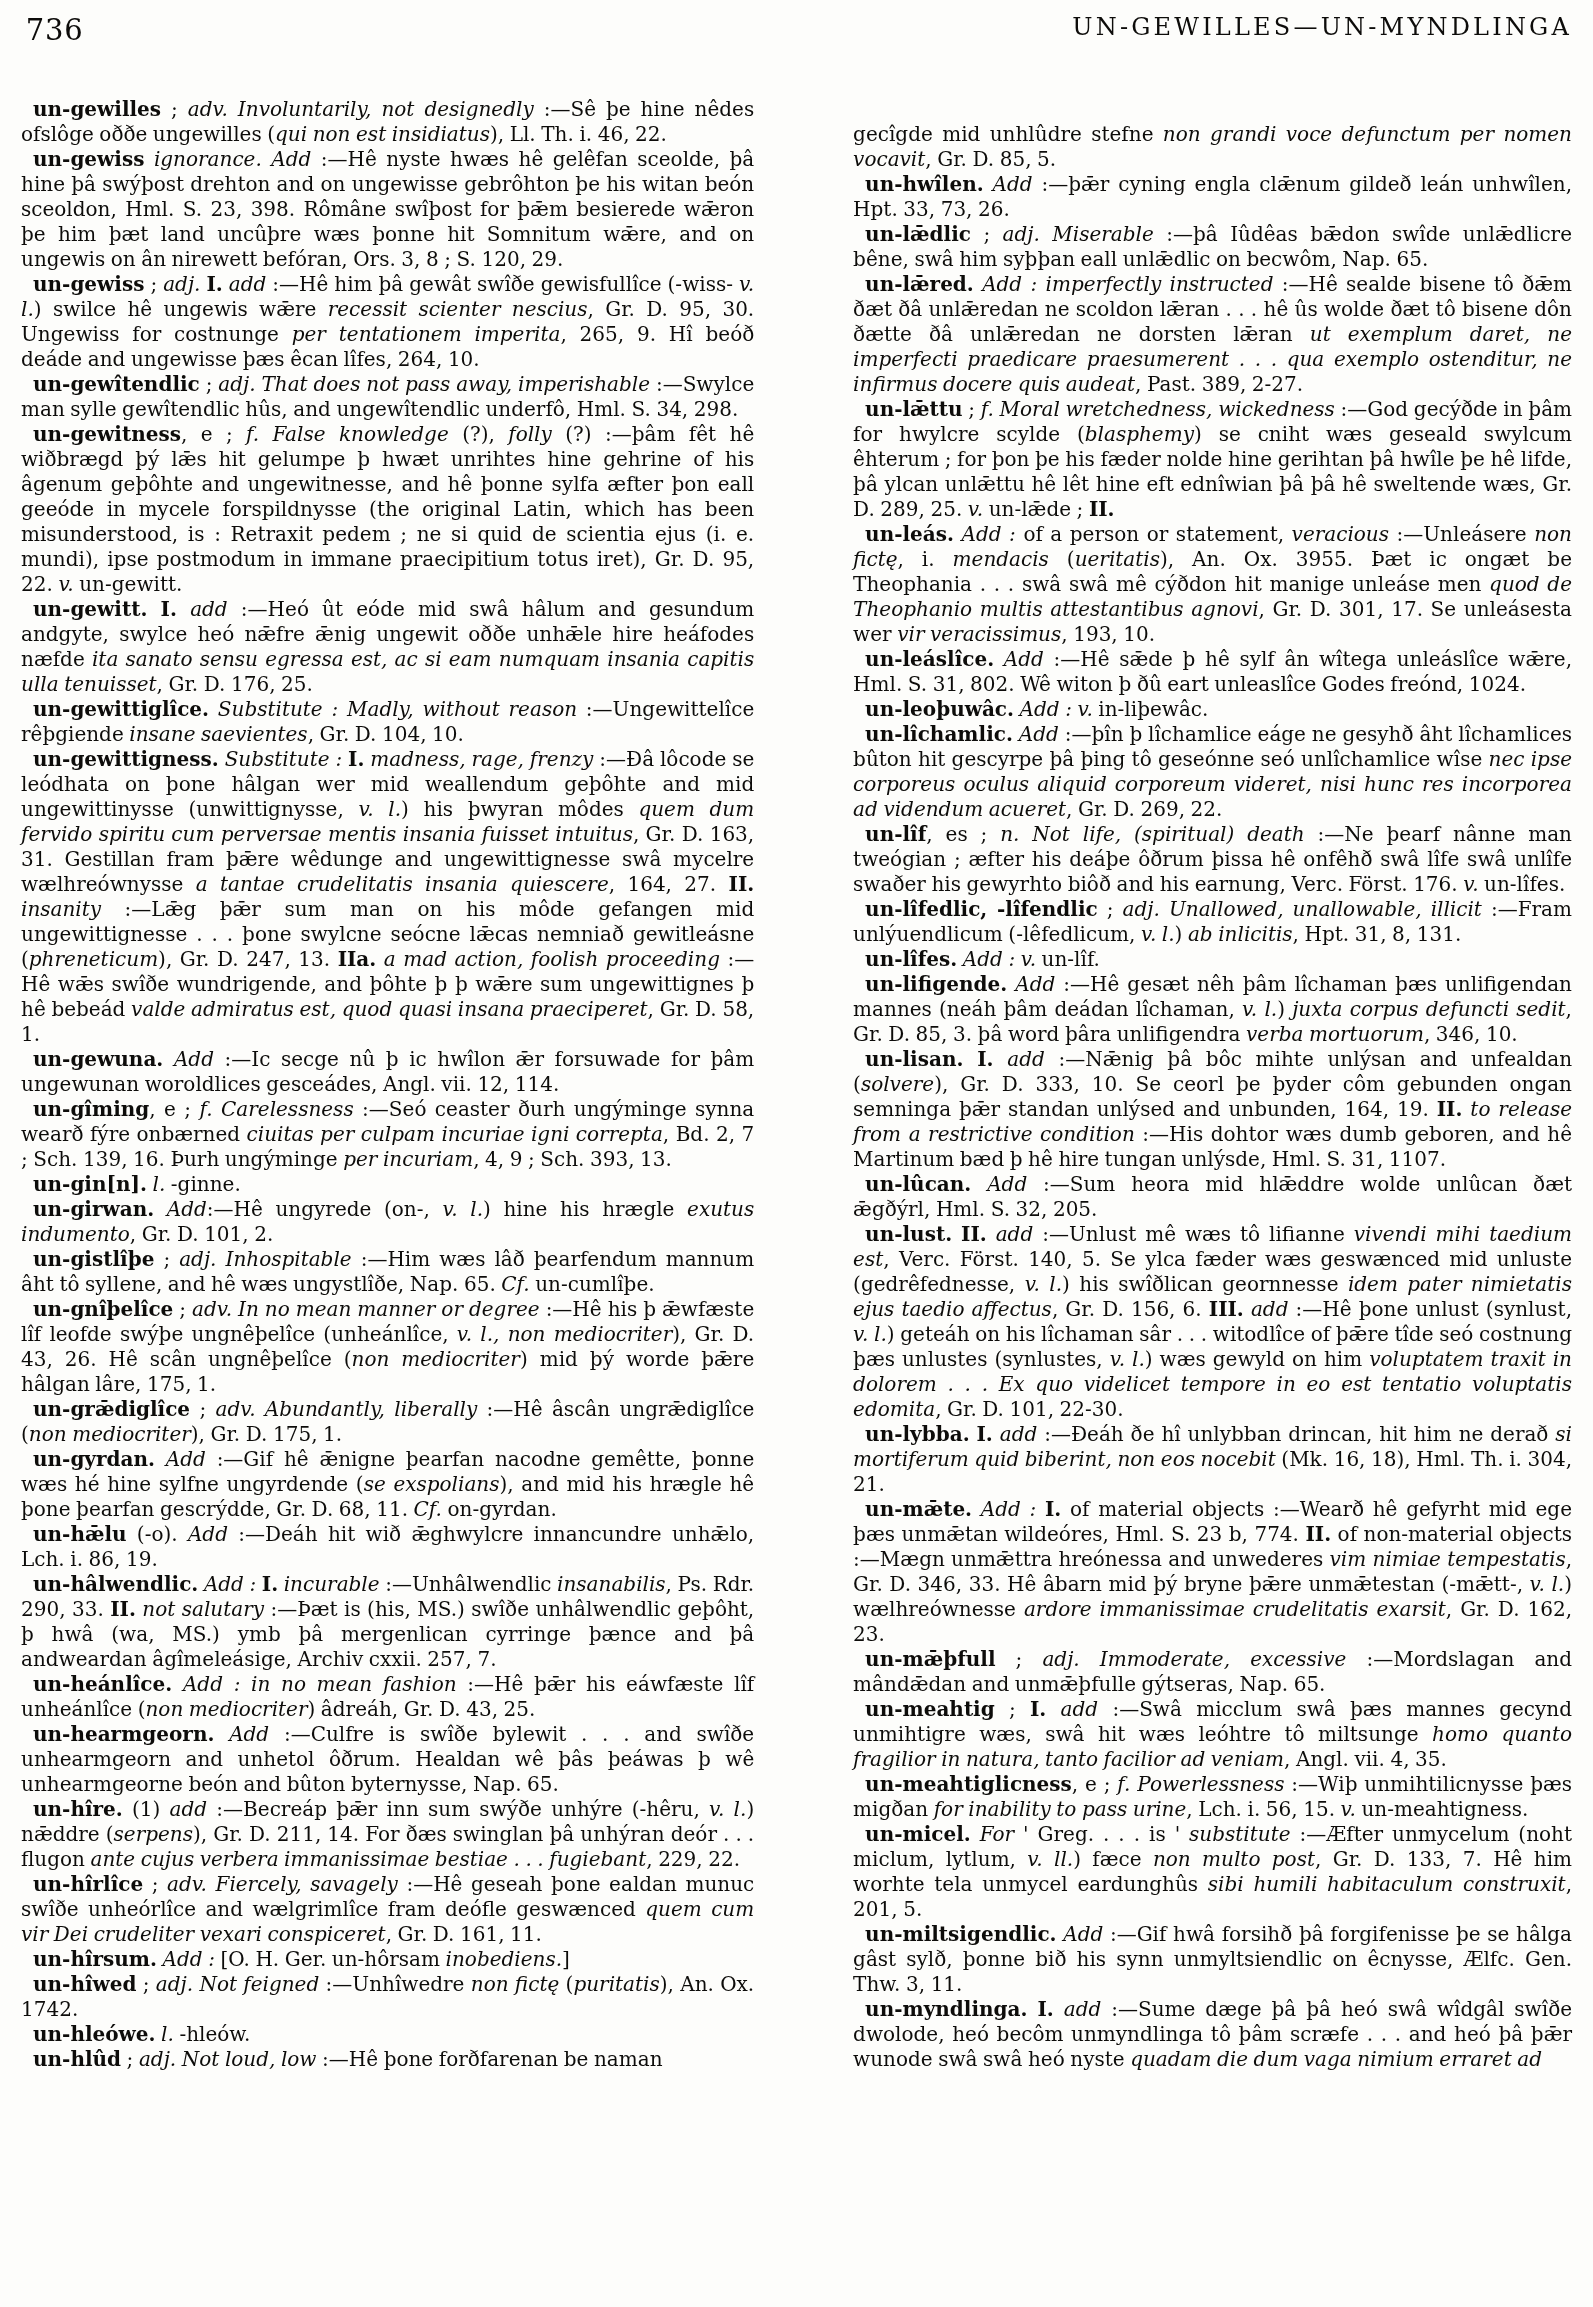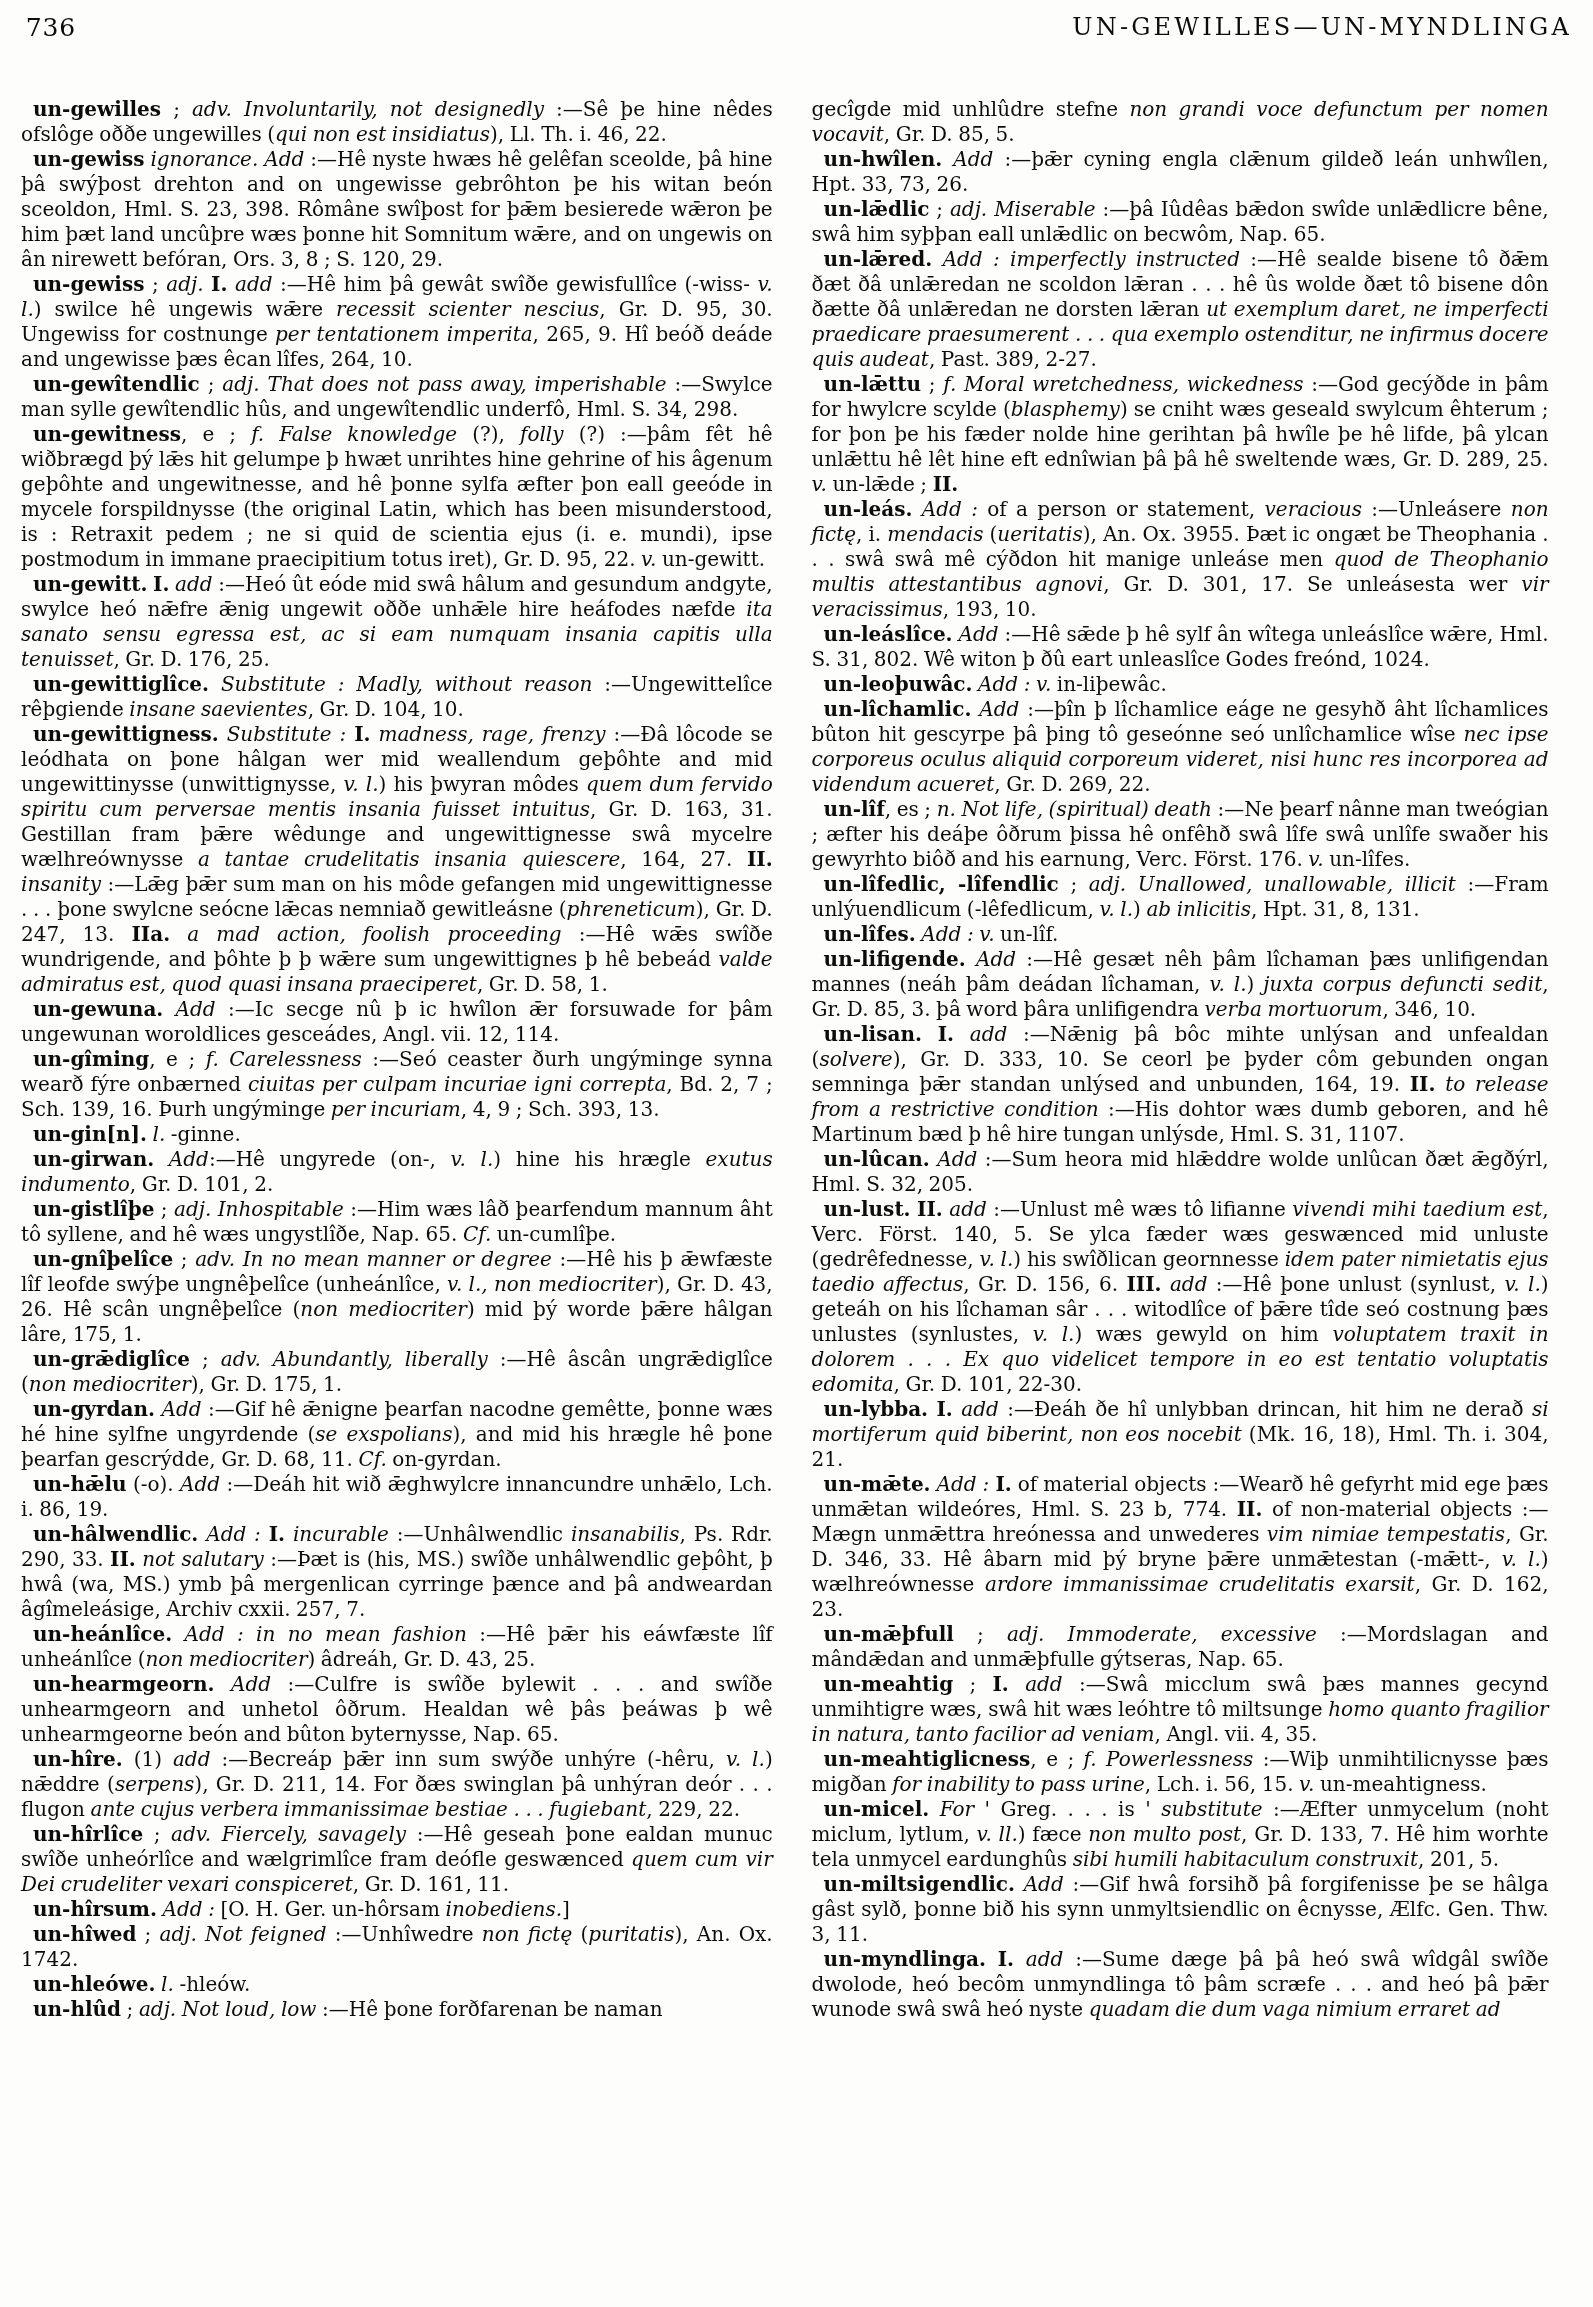--- a/index.html
+++ b/index.html
@@ -19,36 +19,37 @@
     font-family: "DejaVu Serif", "Liberation Serif", serif;
   }
   .page-header {
     position: relative;
     height: 44px;
   }
   .page-number {
     position: absolute;
     left: 4.8px;
     top: 1.6px;
-    font-size: 25px;
+    font-size: 29px;
     letter-spacing: 0.8px;
   }
   .running-head {
     text-align: right;
     font-size: 24px;
     letter-spacing: 3.2px;
     font-weight: normal;
     margin: 0;
     padding-top: 1.6px;
     white-space: nowrap;
   }
   .text-columns {
     display: flex;
     margin-top: 42px;
     align-items: flex-end;
+    gap: 30px;
   }
   .col {
     box-sizing: border-box;
     width: 763px;
   }
   .col-left { padding-right: 11.3px; }
   .col-right { padding-left: 26px; }
   .column-divider {
     width: 1.6px;
     background: #17150f;

